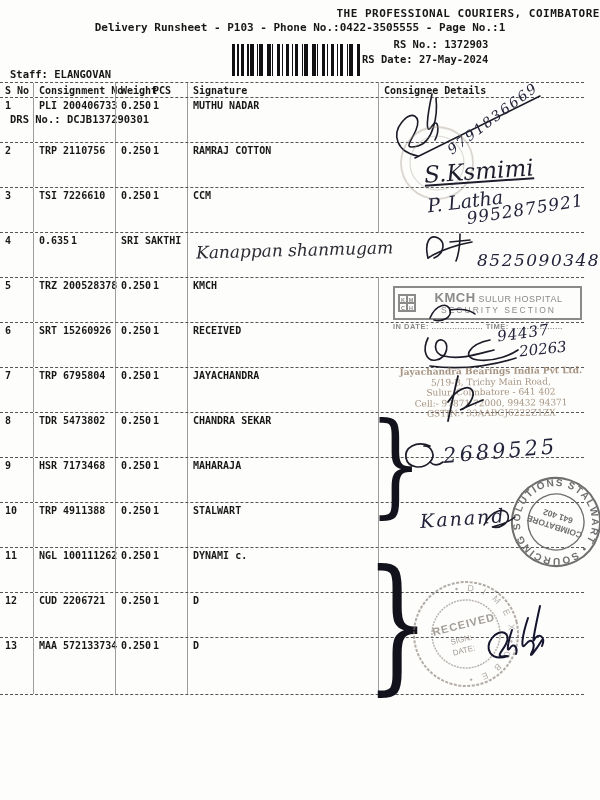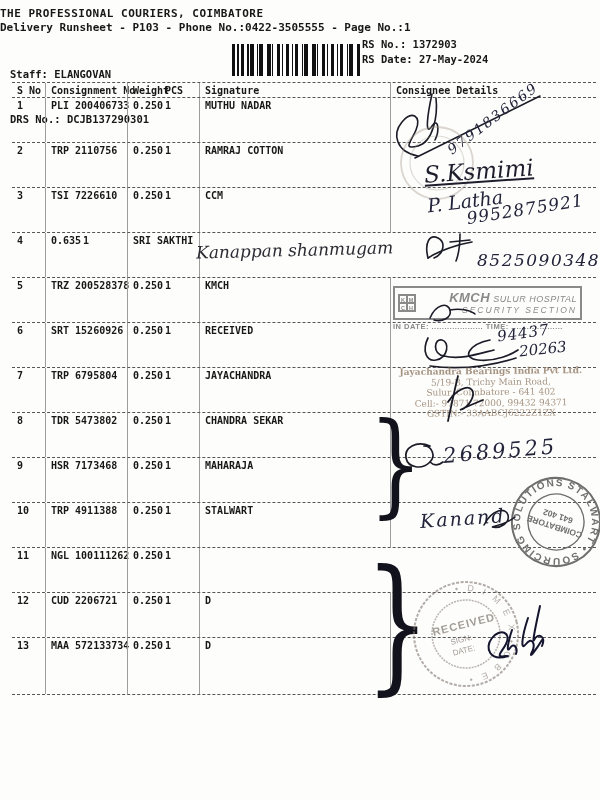--- a/index.html
+++ b/index.html
@@ -3,32 +3,32 @@
 <meta charset="utf-8">
 <style>
   * { box-sizing: border-box; margin: 0; padding: 0; }
   html,body { background:#e8e8e8; }
   .page {
     position: relative; width: 600px; height: 800px; background: #fdfdfc;
     font-family: "DejaVu Sans Mono", monospace; color: #171717; overflow: hidden;
     margin: 0 auto;
   }
   .abs { position: absolute; }
-  .title { top: 7px; left: 0; right: 0; text-align: left; font-size: 11px; font-weight: bold; letter-spacing: .5px; }
-  .subtitle { top: 21px; left: 0; right: 0; text-align: left; font-size: 11px; font-weight: bold; }
+  .title { top: 7px; left: 0; right: 0; text-align: right; font-size: 11px; font-weight: bold; letter-spacing: .5px; }
+  .subtitle { top: 21px; left: 0; right: 0; text-align: center; font-size: 11px; font-weight: bold; }
   .meta-left { left: 10px; top: 37px; font-size: 10.5px; font-weight: bold; line-height: 15px; white-space: pre; }
-  .meta-right { left: 362px; top: 37px; font-size: 10.5px; font-weight: bold; line-height: 15px; }
+  .meta-right { left: 362px; top: 37px; font-size: 10.5px; font-weight: bold; line-height: 15px; text-align: right; }
   .barcode {
     left: 232px; top: 44px; width: 128px; height: 32px;
     background-image:
       repeating-linear-gradient(90deg, #111 0 3px, transparent 3px 9px),
       repeating-linear-gradient(90deg, #111 0 1.5px, #fff 1.5px 5px);
   }
   
-  .table { left: 0; top: 82px; width: 584px; margin-left: 12px; }
+  .table { left: 0; top: 82px; width: 584px; }
   .trow { display: grid; grid-template-columns: 33px 82px 72px 191px 1fr; border-bottom: 1px dashed #555; height: 45px; }
   .trow.thead { border-top: 1px dashed #555; height: 16px; }
   .trow.tall { height: 57px; }
   .cell { padding: 2px 0 0 5px; font-size: 10px; font-weight: bold; position: relative; overflow: visible; white-space: nowrap; }
   .cell + .cell { border-left: 1px solid #9d9d9d; }
   .cell .p { position: absolute; left: 37px; top: 2px; }
   
   .ov { position: absolute; pointer-events: none; }
   .hw { position: absolute; font-family: "DejaVu Serif", serif; font-style: italic; color: #23233a; pointer-events: none; white-space: nowrap; }
   .a-r1phone { left: 449px; top: 143px; font-size: 14px; letter-spacing: 2px; transform: rotate(-37deg); transform-origin: 0 50%; }
@@ -42,21 +42,21 @@
   .a-r9num   { left: 443px; top: 439px; font-size: 21px; transform: rotate(-5deg); letter-spacing: 3px; }
   .a-r10sig  { left: 420px; top: 507px; font-size: 19px; transform: rotate(-4deg); letter-spacing: 2px; }
   .brace { position: absolute; font-family: "DejaVu Serif", serif; color: #12121c; font-weight: 400; pointer-events: none; }
   .brace1 { left: 369px; top: 408px; font-size: 112px; line-height: 112px; transform: scaleX(.75); transform-origin: left center; }
   .brace2 { left: 365px; top: 550px; font-size: 146px; line-height: 146px; transform: scaleX(.7); transform-origin: left center; }
   
   .kmch { left: 393px; top: 286px; width: 189px; height: 34px; border: 2px solid #8a8a8a; color: #8a8a8a;
           display: flex; align-items: center; padding: 1px 3px; gap: 4px; background: rgba(255,255,255,.2); }
   .kmch-grid { display: grid; grid-template-columns: 8px 8px; grid-template-rows: 8px 8px; border: 1px solid #8a8a8a; }
   .kmch-grid span { font-size: 5.5px; font-weight: bold; text-align: center; line-height: 8px; border: .5px solid #8a8a8a; font-family: "Liberation Sans", sans-serif; }
-  .kmch-text { flex: 1; text-align: right; font-family: "Liberation Sans", sans-serif; font-style: italic; }
+  .kmch-text { flex: 1; text-align: center; font-family: "Liberation Sans", sans-serif; }
   .kmch-l1 { font-size: 13px; font-weight: bold; letter-spacing: .5px; line-height: 13px; }
   .kmch-l1 small { font-size: 9px; font-weight: normal; }
   .kmch-l2 { font-size: 8.5px; letter-spacing: 2px; line-height: 9px; }
   .kmch-foot { left: 393px; top: 322px; font-size: 7.5px; font-weight: bold; color: #8a8a8a; letter-spacing: .5px; font-family: "Liberation Sans", sans-serif; }
   
   .jaya { left: 388px; top: 366px; width: 206px; text-align: center; color: rgba(148,126,104,.82);
           font-family: "DejaVu Serif", serif; font-size: 9px; line-height: 10.5px; transform: rotate(-.6deg); }
   .jaya .jl1 { font-weight: bold; }
 </style>
 </head>
@@ -154,20 +154,21 @@
       <div class="cell">10</div>
       <div class="cell">TRP 4911388</div>
       <div class="cell"><span>0.250</span><span class="p">1</span></div>
       <div class="cell">STALWART</div>
       <div class="cell"></div>
     </div>
     <div class="trow">
       <div class="cell">11</div>
       <div class="cell">NGL 100111262</div>
       <div class="cell"><span>0.250</span><span class="p">1</span></div>
+      <div class="cell">DYNAMI c.</div>
       <div class="cell"></div>
     </div>
     <div class="trow">
       <div class="cell">12</div>
       <div class="cell">CUD 2206721</div>
       <div class="cell"><span>0.250</span><span class="p">1</span></div>
       <div class="cell">D</div>
       <div class="cell"></div>
     </div>
     <div class="trow tall">

